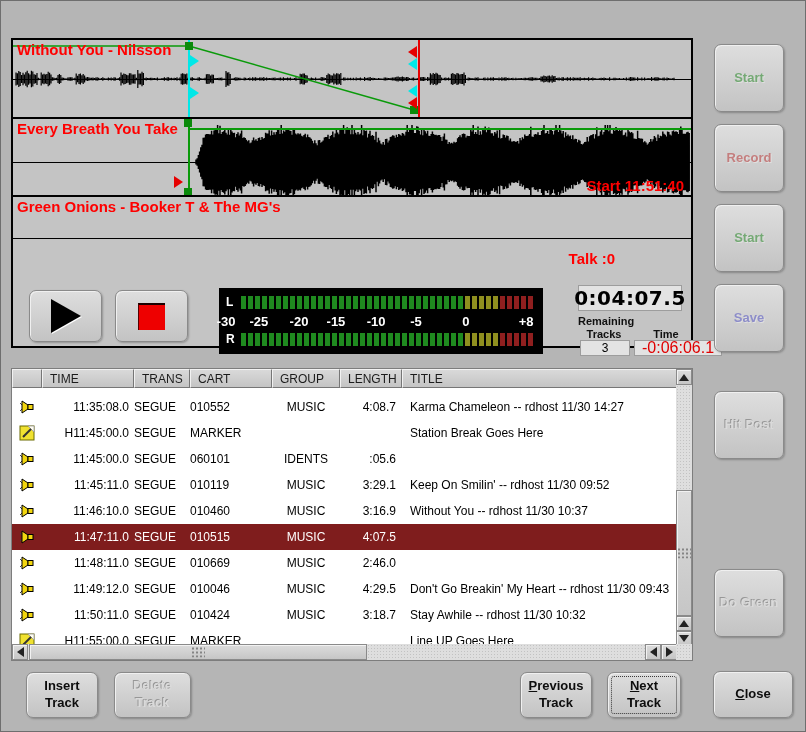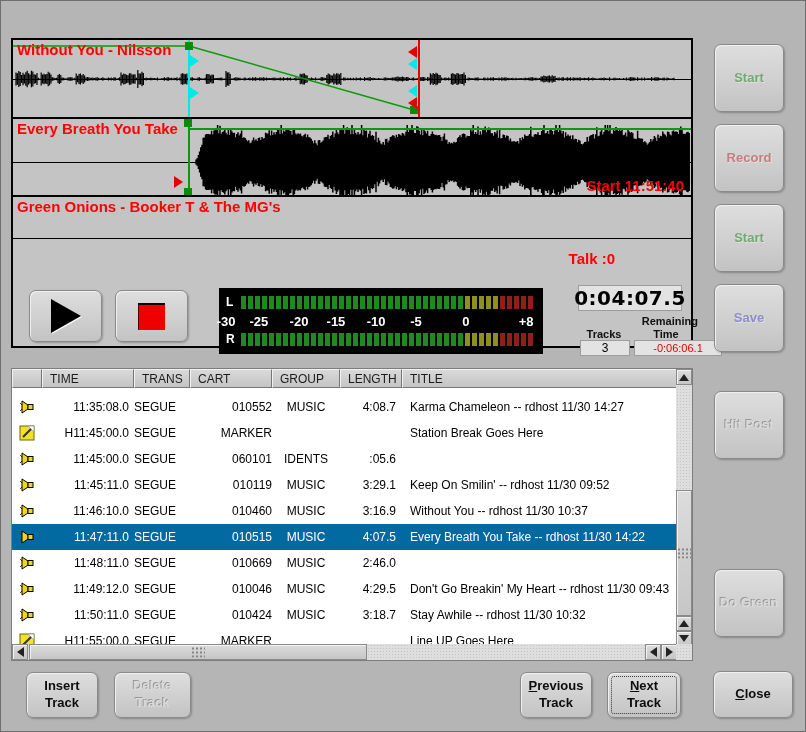--- a/index.html
+++ b/index.html
@@ -51,41 +51,41 @@
   .meter-row{position:absolute;left:0;width:100%;height:13px}
   .meter-label{position:absolute;left:7px;top:-1px;color:#fff;font-weight:bold;font-size:12px}
   .segs{position:absolute;left:22px;top:0;display:flex;gap:2px}
   .seg{width:5px;height:13px}
   .seg.g{background:#1f8a1f}.seg.y{background:#8f8f1f}.seg.r{background:#8f1f1f}
   #meter-scale{position:absolute;left:0;top:26px;width:100%;height:15px}
   #meter-scale span{position:absolute;transform:translateX(-50%);color:#fff;font-weight:bold;font-size:13px}
 
   .lcd{background:#e3e3e3;border:1px solid #9d9d9d;color:#000;display:flex;align-items:center;justify-content:center}
   #elapsed{position:absolute;left:577px;top:284px;width:104px;height:26px;font-weight:bold;font-size:20px;font-family:"DejaVu Sans",sans-serif;letter-spacing:.5px}
-  #remaining-label{position:absolute;left:577px;top:314px;width:120px;text-align:right;font-weight:bold;font-size:11px;color:#111}
+  #remaining-label{position:absolute;left:577px;top:314px;width:120px;text-align:left;font-weight:bold;font-size:11px;color:#111}
   #tracks-label{position:absolute;left:577px;top:327px;width:52px;text-align:center;font-weight:bold;font-size:11px;color:#111}
   #time-label{position:absolute;left:633px;top:327px;width:64px;text-align:center;font-weight:bold;font-size:11px;color:#111}
   #tracks-value{position:absolute;left:579px;top:339px;width:50px;height:16px;font-size:12px}
-  #time-value{position:absolute;left:633px;top:339px;width:88px;height:16px;font-size:11px;color:#e00000}
+  #time-value{position:absolute;left:633px;top:339px;width:88px;height:16px;font-size:16px;color:#e00000}
 
   
   #log{position:absolute;left:10px;top:367px;width:682px;height:293px;border:1px solid #7d7d7d;background:#fff}
   #log-header{position:absolute;left:0;top:0;width:665px;height:19px;display:flex}
   .hcell{height:19px;background:linear-gradient(#d9d9d9,#c4c4c4);
     border-top:1px solid #f2f2f2;border-left:1px solid #f2f2f2;border-right:1px solid #767676;border-bottom:1px solid #767676;
     font-size:12px;color:#1c1c1c;display:flex;align-items:center;padding-left:7px;white-space:nowrap;overflow:hidden}
   .col0{width:30px;padding-left:0}.col1{width:92px}.col2{width:56px}.col3{width:82px}.col4{width:68px}.col5{width:62px}.col6{flex:1}
   #log-rows{position:absolute;left:0;top:19px;width:665px;height:258px;overflow:hidden;background:#fff}
   .lrow{display:flex;height:26px;align-items:center;font-size:12px;color:#000;background:#fff}
-  .lrow.selected{background:#0369a1;color:#fff}
+  .lrow.selected{background:#7f1d1d;color:#fff}
   .lcell{white-space:nowrap;overflow:hidden;flex-shrink:0}
   .lc0{width:30px;display:flex;justify-content:center}
   .lc1{width:92px;text-align:right;padding-right:5px}
   .lc2{width:56px;}
-  .lc3{width:82px;text-align:right}
+  .lc3{width:82px;text-align:left}
   .lc4{width:68px;text-align:center}
   .lc5{width:62px;text-align:right;padding-right:6px}
   .lc6{flex:1;padding-left:8px;text-align:left}
 
   
   .sb-trough{background:#dedede;background-image:radial-gradient(#c2c2c2 26%,transparent 27%);background-size:3px 3px}
   .sbtn{background:linear-gradient(#dcdcdc,#c6c6c6);border:1px solid #8a8a8a;box-shadow:inset 1px 1px 0 #f2f2f2;
     display:flex;align-items:center;justify-content:center}
   .arr{width:0;height:0}
   .arr.up{border-left:5px solid transparent;border-right:5px solid transparent;border-bottom:7px solid #222}
@@ -408,21 +408,20 @@
               <path d="M1 4 L4 7 M1 12 L4 9" stroke="#444" stroke-width="1" fill="none"></path>
               <polygon points="3,2 9,6 9,10 3,14" fill="#f2d60f" stroke="#000" stroke-width="1"></polygon>
               <rect x="9" y="5.5" width="5" height="5" fill="#f2d60f" stroke="#000" stroke-width="1"></rect>
             </svg>
           </div>
           <div class="lcell lc1" data-name="log-cell">11:47:11.0</div>
           <div class="lcell lc2" data-name="log-cell">SEGUE</div>
           <div class="lcell lc3" data-name="log-cell">010515</div>
           <div class="lcell lc4" data-name="log-cell">MUSIC</div>
           <div class="lcell lc5" data-name="log-cell">4:07.5</div>
-          <div class="lcell lc6" data-name="log-cell">Every Breath You Take -- rdhost 11/30 14:22</div>
         </div>
         <div class="lrow" data-name="log-row">
           <div class="lcell lc0">
             <svg width="17" height="16" viewBox="0 0 17 16" data-name="audio-cart-icon">
               <path d="M1 4 L4 7 M1 12 L4 9" stroke="#444" stroke-width="1" fill="none"></path>
               <polygon points="3,2 9,6 9,10 3,14" fill="#f2d60f" stroke="#000" stroke-width="1"></polygon>
               <rect x="9" y="5.5" width="5" height="5" fill="#f2d60f" stroke="#000" stroke-width="1"></rect>
             </svg>
           </div>
           <div class="lcell lc1" data-name="log-cell">11:48:11.0</div>

